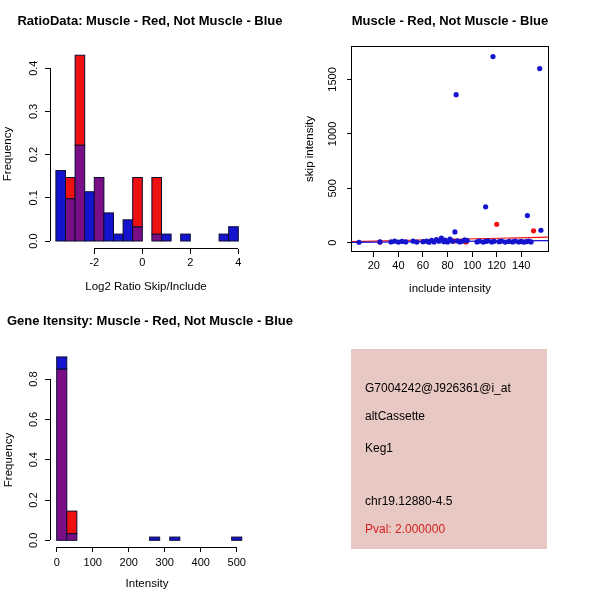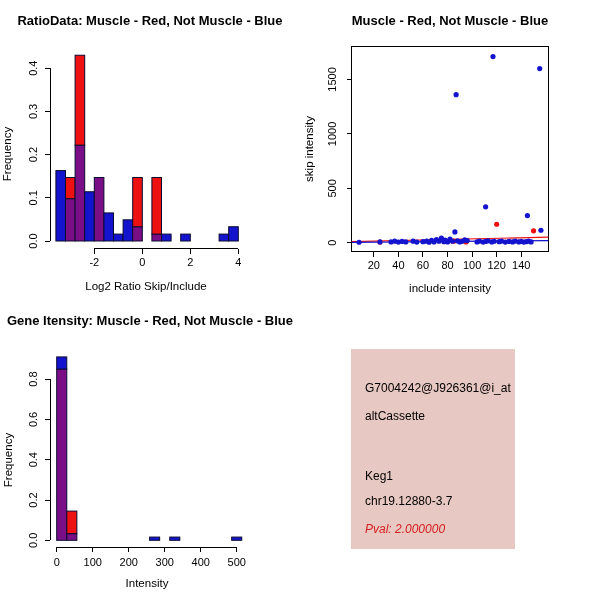--- a/index.html
+++ b/index.html
@@ -5,21 +5,21 @@
   html,body{margin:0;padding:0;background:#ffffff;}
   .stage{position:relative;width:600px;height:600px;background:#ffffff;overflow:hidden;
          font-family:"Liberation Sans",sans-serif;}
   svg.quad{position:absolute;width:300px;height:300px;}
   #svg-hist1{left:0;top:0;}
   #svg-scatter{left:300px;top:0;}
   #svg-hist2{left:0;top:300px;}
   text{fill:#000;}
   .chart-title{font:bold 13px "Liberation Sans",sans-serif;text-anchor:middle;}
   .axis-label{font:11.5px "Liberation Sans",sans-serif;text-anchor:middle;}
-  .info-panel{position:absolute;left:351px;top:349px;width:164px;height:200px;}
+  .info-panel{position:absolute;left:351px;top:349px;width:196px;height:200px;}
   .info-line{position:absolute;left:14px;font:12px "Liberation Sans",sans-serif;color:#000;
              white-space:nowrap;}
 </style>
 </head>
 <body>
 
 <div class="stage">
 
   <svg class="quad" id="svg-hist1" viewBox="0 0 300 300">
     <g id="g-hist1">
@@ -193,18 +193,18 @@
         <text x="236.7" y="266" text-anchor="middle" style="font:11px &quot;Liberation Sans&quot;, sans-serif">500</text>
       </g>
     <text class="chart-title" x="150" y="25">Gene Itensity: Muscle - Red, Not Muscle - Blue</text>
     <text class="axis-label" x="147" y="287">Intensity</text>
     <text class="axis-label" x="12" y="160" transform="rotate(-90 12 160)">Frequency</text>
   </svg>
 
   <div class="info-panel" id="info-panel" style="background: rgb(232, 200, 194);">
     <div class="info-line" style="top:32px">G7004242@J926361@i_at</div>
     <div class="info-line" style="top:60px">altCassette</div>
-    <div class="info-line" style="top:120px">Keg1</div>
-    <div class="info-line" style="top:145px">chr19.12880-3.7</div>
-    <div class="info-line" id="pval-line" style="top: 173px; color: rgb(212, 32, 32); font-style: italic;">Pval: 2.000000</div>
+    <div class="info-line" style="top:92px">Keg1</div>
+    <div class="info-line" style="top:145px">chr19.12880-4.5</div>
+    <div class="info-line" id="pval-line" style="top: 173px; color: rgb(212, 32, 32);">Pval: 2.000000</div>
   </div>
 
 </div>
 
 </body></html>

